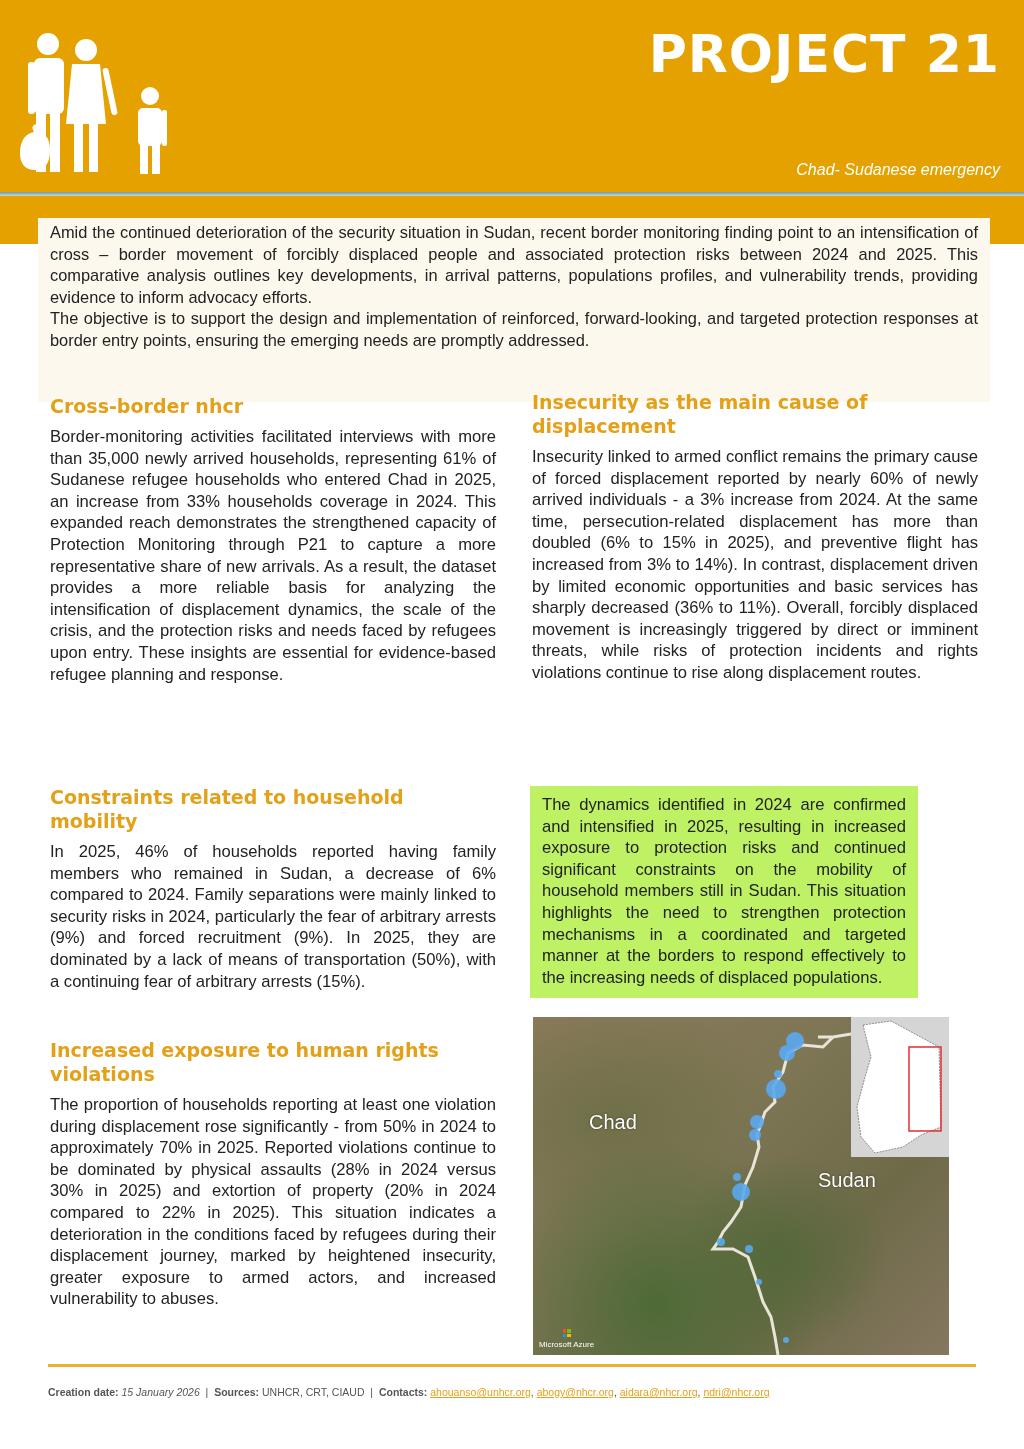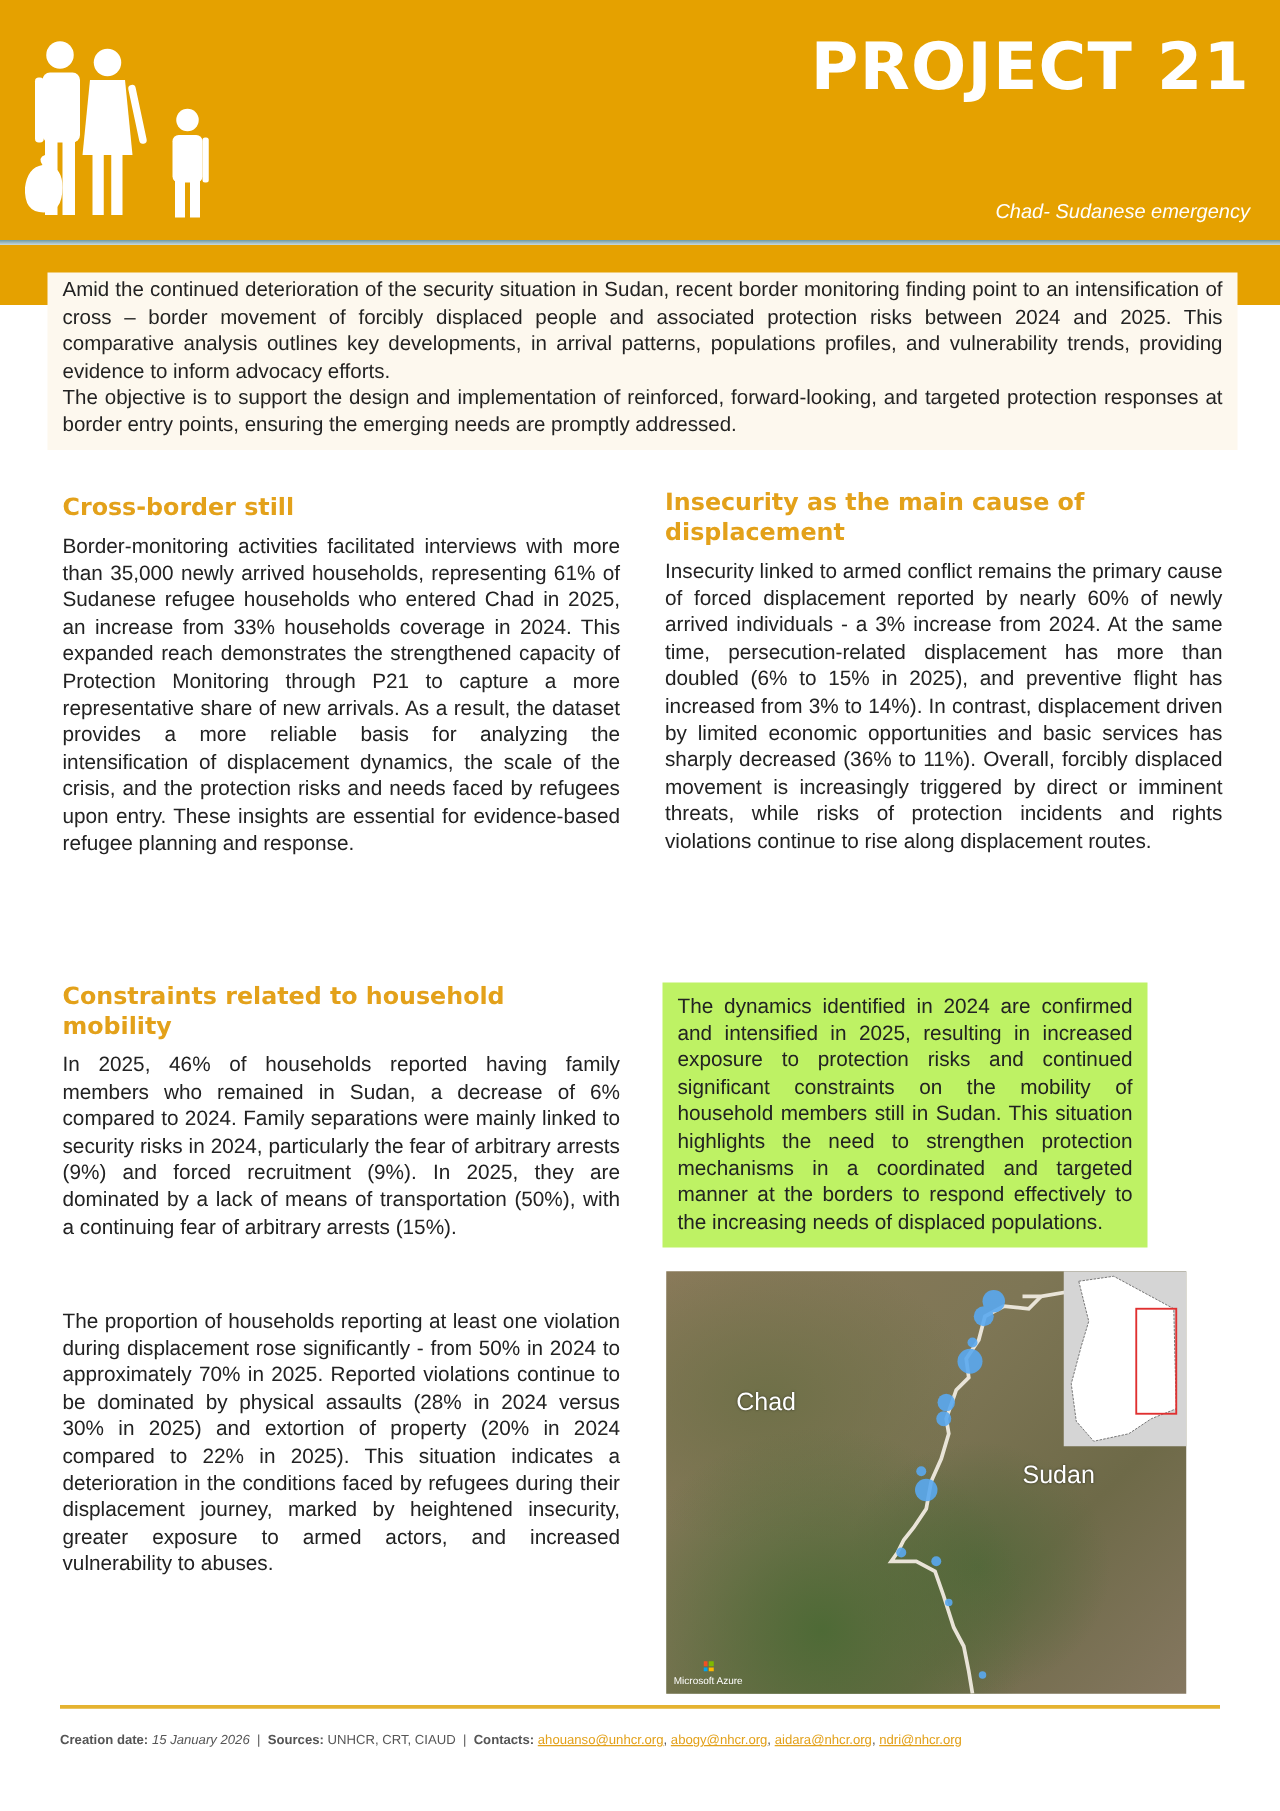--- a/index.html
+++ b/index.html
@@ -8,21 +8,21 @@
   .header { position:absolute; left:0; top:0; width:1024px; height:244px; background:#e5a100; }
   .header-line { position:absolute; left:0; top:192px; width:1024px; height:4px;
                  background:linear-gradient(#6f9aa0,#c9d8dc); }
   .logo { position:absolute; left:16px; top:30px; width:152px; height:145px; }
   .brand { position:absolute; right:24px; top:24px; color:#fff; font-family:"DejaVu Sans", sans-serif;
            font-weight:bold; font-size:52px; letter-spacing:1px; line-height:60px; }
   .title { position:absolute; right:24px; top:112px; color:#fff; font-weight:bold; font-size:24px;
            font-family:"Liberation Sans", sans-serif; letter-spacing:0.2px; }
   .subtitle { position:absolute; right:24px; top:161px; color:#fff; font-style:italic; font-size:16px;
               font-family:"Liberation Sans", sans-serif; }
-  .intro { position:absolute; left:38px; top:218px; width:952px; height:142px; background:#fdf8ee;
+  .intro { position:absolute; left:38px; top:218px; width:952px; height:184px; background:#fdf8ee;
            box-sizing:border-box; padding:4px 12px; font-size:16.4px; line-height:21.6px;
            text-align:justify; font-family:"Liberation Sans", sans-serif; }
   .intro p { margin:0; }
   .sec { position:absolute; font-family:"Liberation Sans", sans-serif; }
   .sec h2 { margin:0; color:#e3a11a; font-size:19px; font-weight:bold; line-height:24px;
             font-family:"DejaVu Sans", sans-serif; }
   .sec p { margin:8px 0 0 0; font-size:16.6px; line-height:21.6px; text-align:justify; }
   .callout { position:absolute; left:530px; top:786px; width:388px; height:212px; background:#bef264;
              box-sizing:border-box; padding:8px 12px; font-family:"Liberation Sans", sans-serif;
              font-size:16.6px; line-height:21.6px; text-align:justify; }
@@ -77,39 +77,40 @@
   <div class="subtitle">Chad- Sudanese emergency</div>
 </div>
 <div class="header-line"></div>
 
 <div class="intro">
   <p>Amid the continued deterioration of the security situation in Sudan, recent border monitoring finding point to an intensification of cross – border movement of forcibly displaced people and associated protection risks between 2024 and 2025. This comparative analysis outlines key developments, in arrival patterns, populations profiles, and vulnerability trends, providing evidence to inform advocacy efforts.</p>
   <p>The objective is to support the design and implementation of reinforced, forward-looking, and targeted protection responses at border entry points, ensuring the emerging needs are promptly addressed.</p>
 </div>
 
 <div class="sec" style="left:50px; top:394px; width:446px;">
-  <h2>Cross-border still</h2>
+  <h2>Cross-border nhcr</h2>
   <p>Border-monitoring activities facilitated interviews with more than 35,000 newly arrived households, representing 61% of Sudanese refugee households who entered Chad in 2025, an increase from 33% households coverage in 2024. This expanded reach demonstrates the strengthened capacity of Protection Monitoring through P21 to capture a more representative share of new arrivals. As a result, the dataset provides a more reliable basis for analyzing the intensification of displacement dynamics, the scale of the crisis, and the protection risks and needs faced by refugees upon entry. These insights are essential for evidence-based refugee planning and response.</p>
 </div>
 
 <div class="sec" style="left:532px; top:390px; width:446px;">
   <h2>Insecurity as the main cause of displacement</h2>
   <p>Insecurity linked to armed conflict remains the primary cause of forced displacement reported by nearly 60% of newly arrived individuals - a 3% increase from 2024.  At the same time, persecution-related displacement has more than doubled (6% to 15% in 2025), and preventive flight has increased from 3% to 14%).  In contrast, displacement driven by limited economic opportunities and basic services has sharply decreased (36% to 11%). Overall, forcibly displaced movement is increasingly triggered by direct or imminent threats, while risks of protection incidents and rights violations continue to rise along displacement routes.</p>
 </div>
 
 <div class="sec" style="left:50px; top:785px; width:446px;">
   <h2>Constraints related to household mobility</h2>
   <p>In 2025, 46% of households reported having family members who remained in Sudan, a decrease of 6% compared to 2024. Family separations were mainly linked to security risks in 2024, particularly the fear of arbitrary arrests (9%) and forced recruitment (9%). In 2025, they are dominated by a lack of means of transportation (50%), with a continuing fear of arbitrary arrests (15%).</p>
 </div>
 
 <div class="callout">
   <p>The dynamics identified in 2024 are confirmed and intensified in 2025, resulting in increased exposure to protection risks and continued significant constraints on the mobility of household members still in Sudan. This situation highlights the need to strengthen protection mechanisms in a coordinated and targeted manner at the borders to respond effectively to the increasing needs of displaced populations.</p>
 </div>
 
 <div class="sec" style="left:50px; top:1038px; width:446px;">
+  <h2>Increased exposure to human rights violations</h2>
   <p>The proportion of households reporting at least one violation during displacement rose significantly - from 50% in 2024 to approximately 70% in 2025. Reported violations continue to be dominated by physical assaults (28% in 2024 versus 30% in 2025) and extortion of property (20% in 2024 compared to 22% in 2025). This situation indicates a deterioration in the conditions faced by refugees during their displacement journey, marked by heightened insecurity, greater exposure to armed actors, and increased vulnerability to abuses.</p>
 </div>
 
 <div class="map">
   <svg width="446" height="338" viewBox="0 0 446 338">
     <path d="M300 20 L290 30 L270 28 L255 36 L250 55 L240 70 L242 85 L232 95 L224 118 L226 130 L220 150 L212 168 L208 190 L198 205 L190 215 L185 225 L180 232 L200 232 L215 240 L222 260 L230 285 L238 300 L242 320 L245 338" fill="none" stroke="#e9e4d8" stroke-width="3"></path>
     <path d="M285 20 L300 20 L330 15" fill="none" stroke="#e9e4d8" stroke-width="3"></path>
     <g fill="#5aa9f0" opacity="0.9">
       <circle cx="262" cy="24" r="9"></circle>
       <circle cx="254" cy="36" r="8"></circle>

